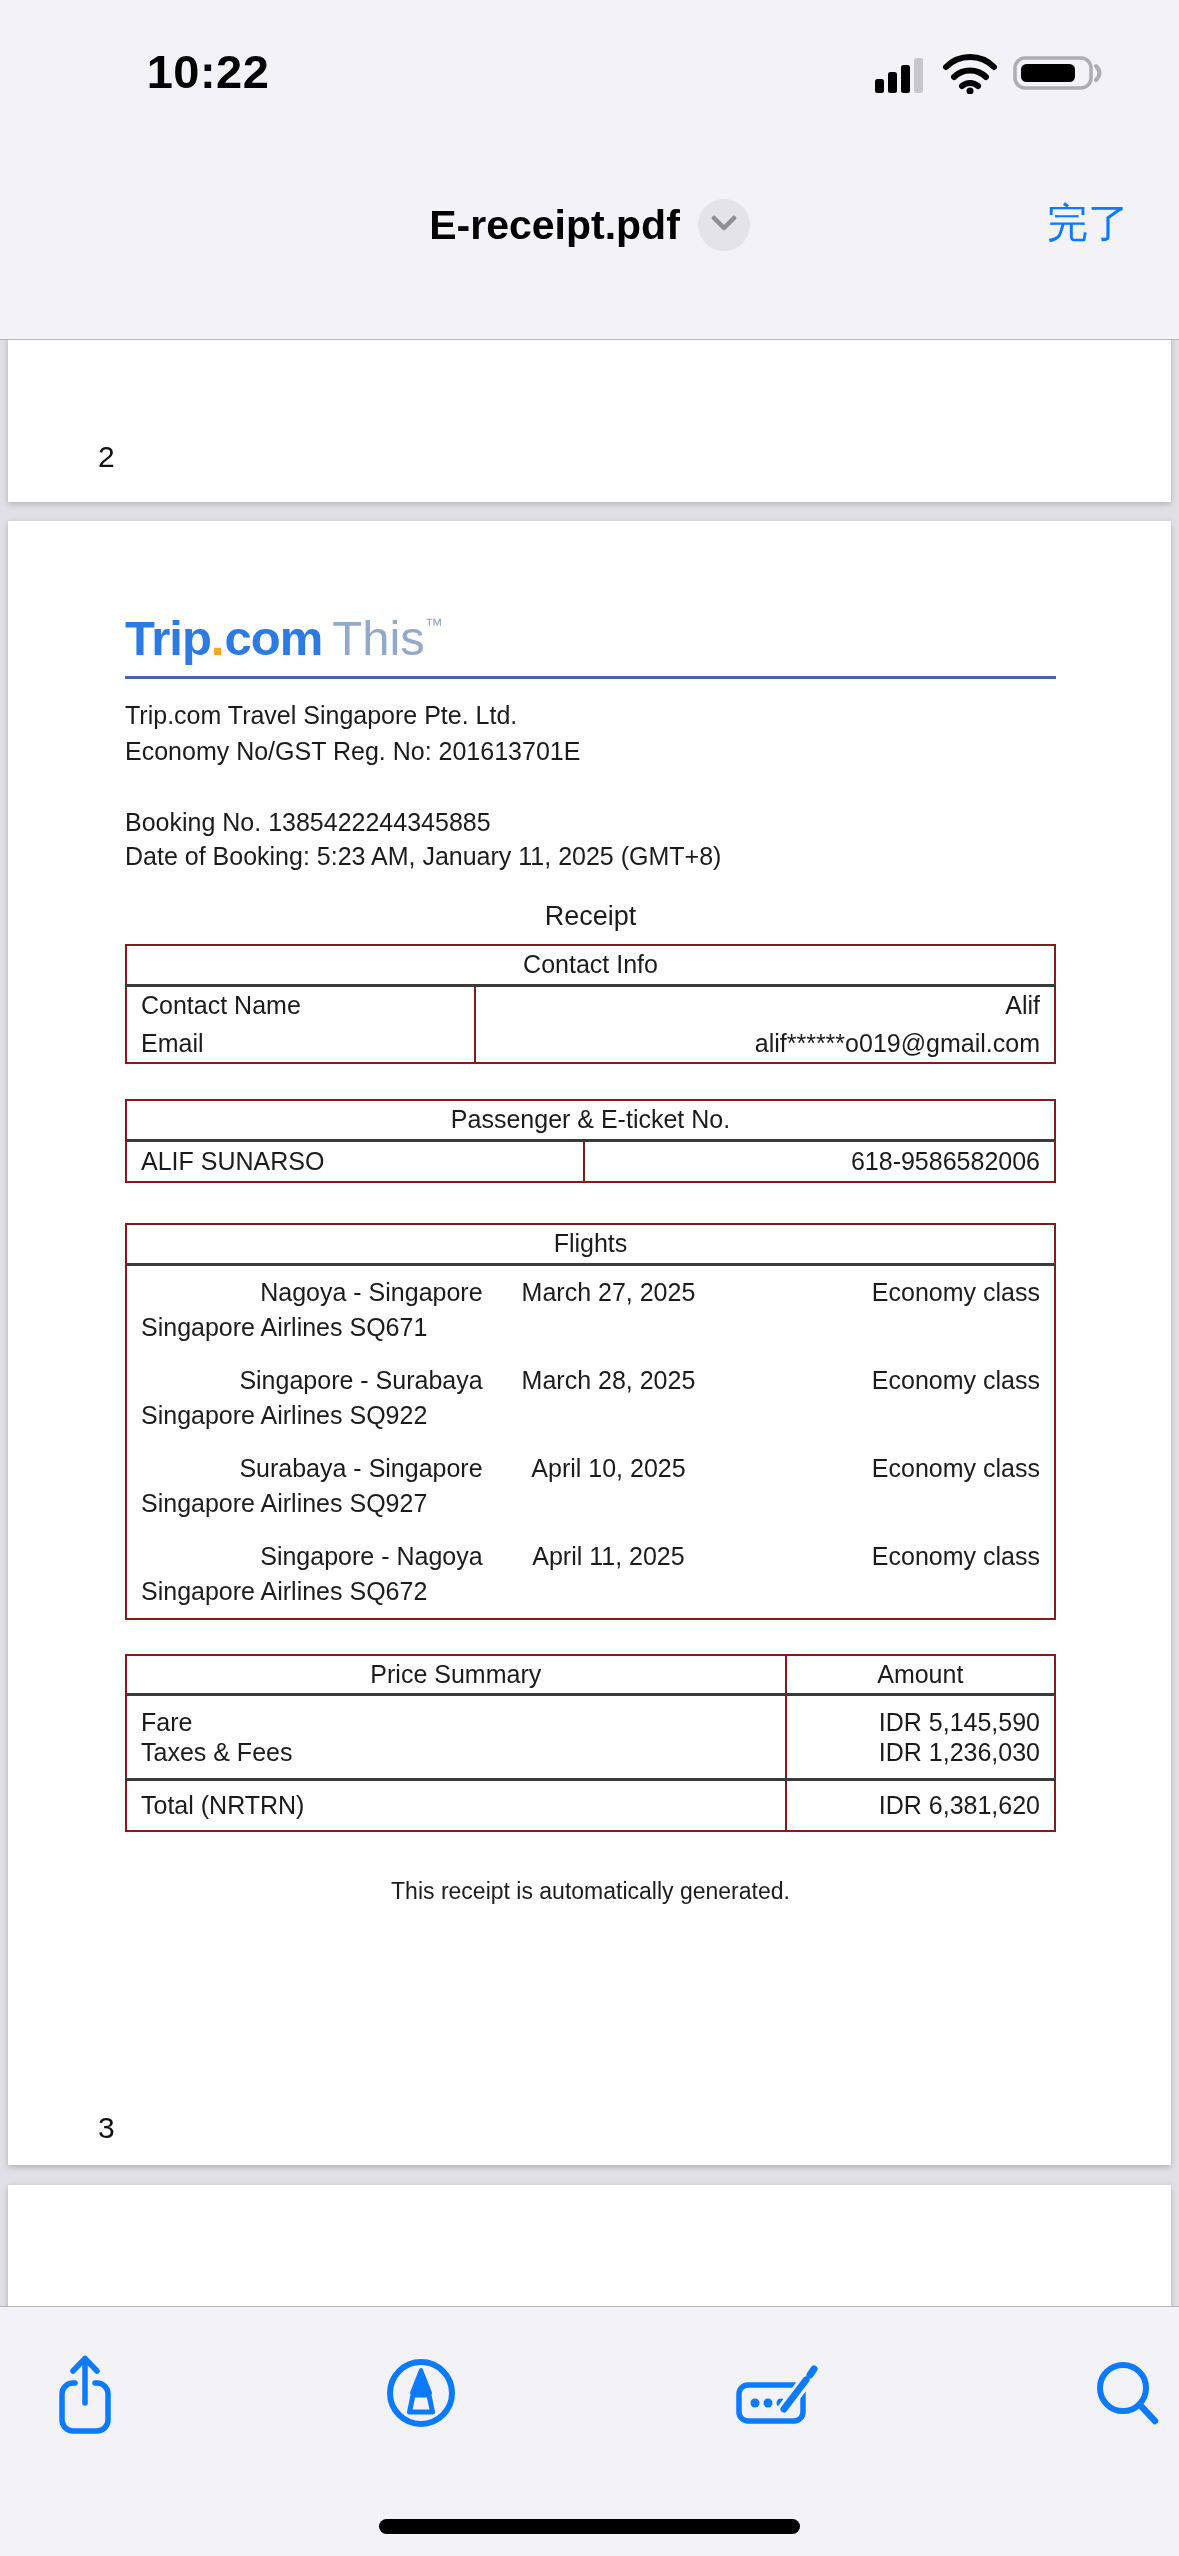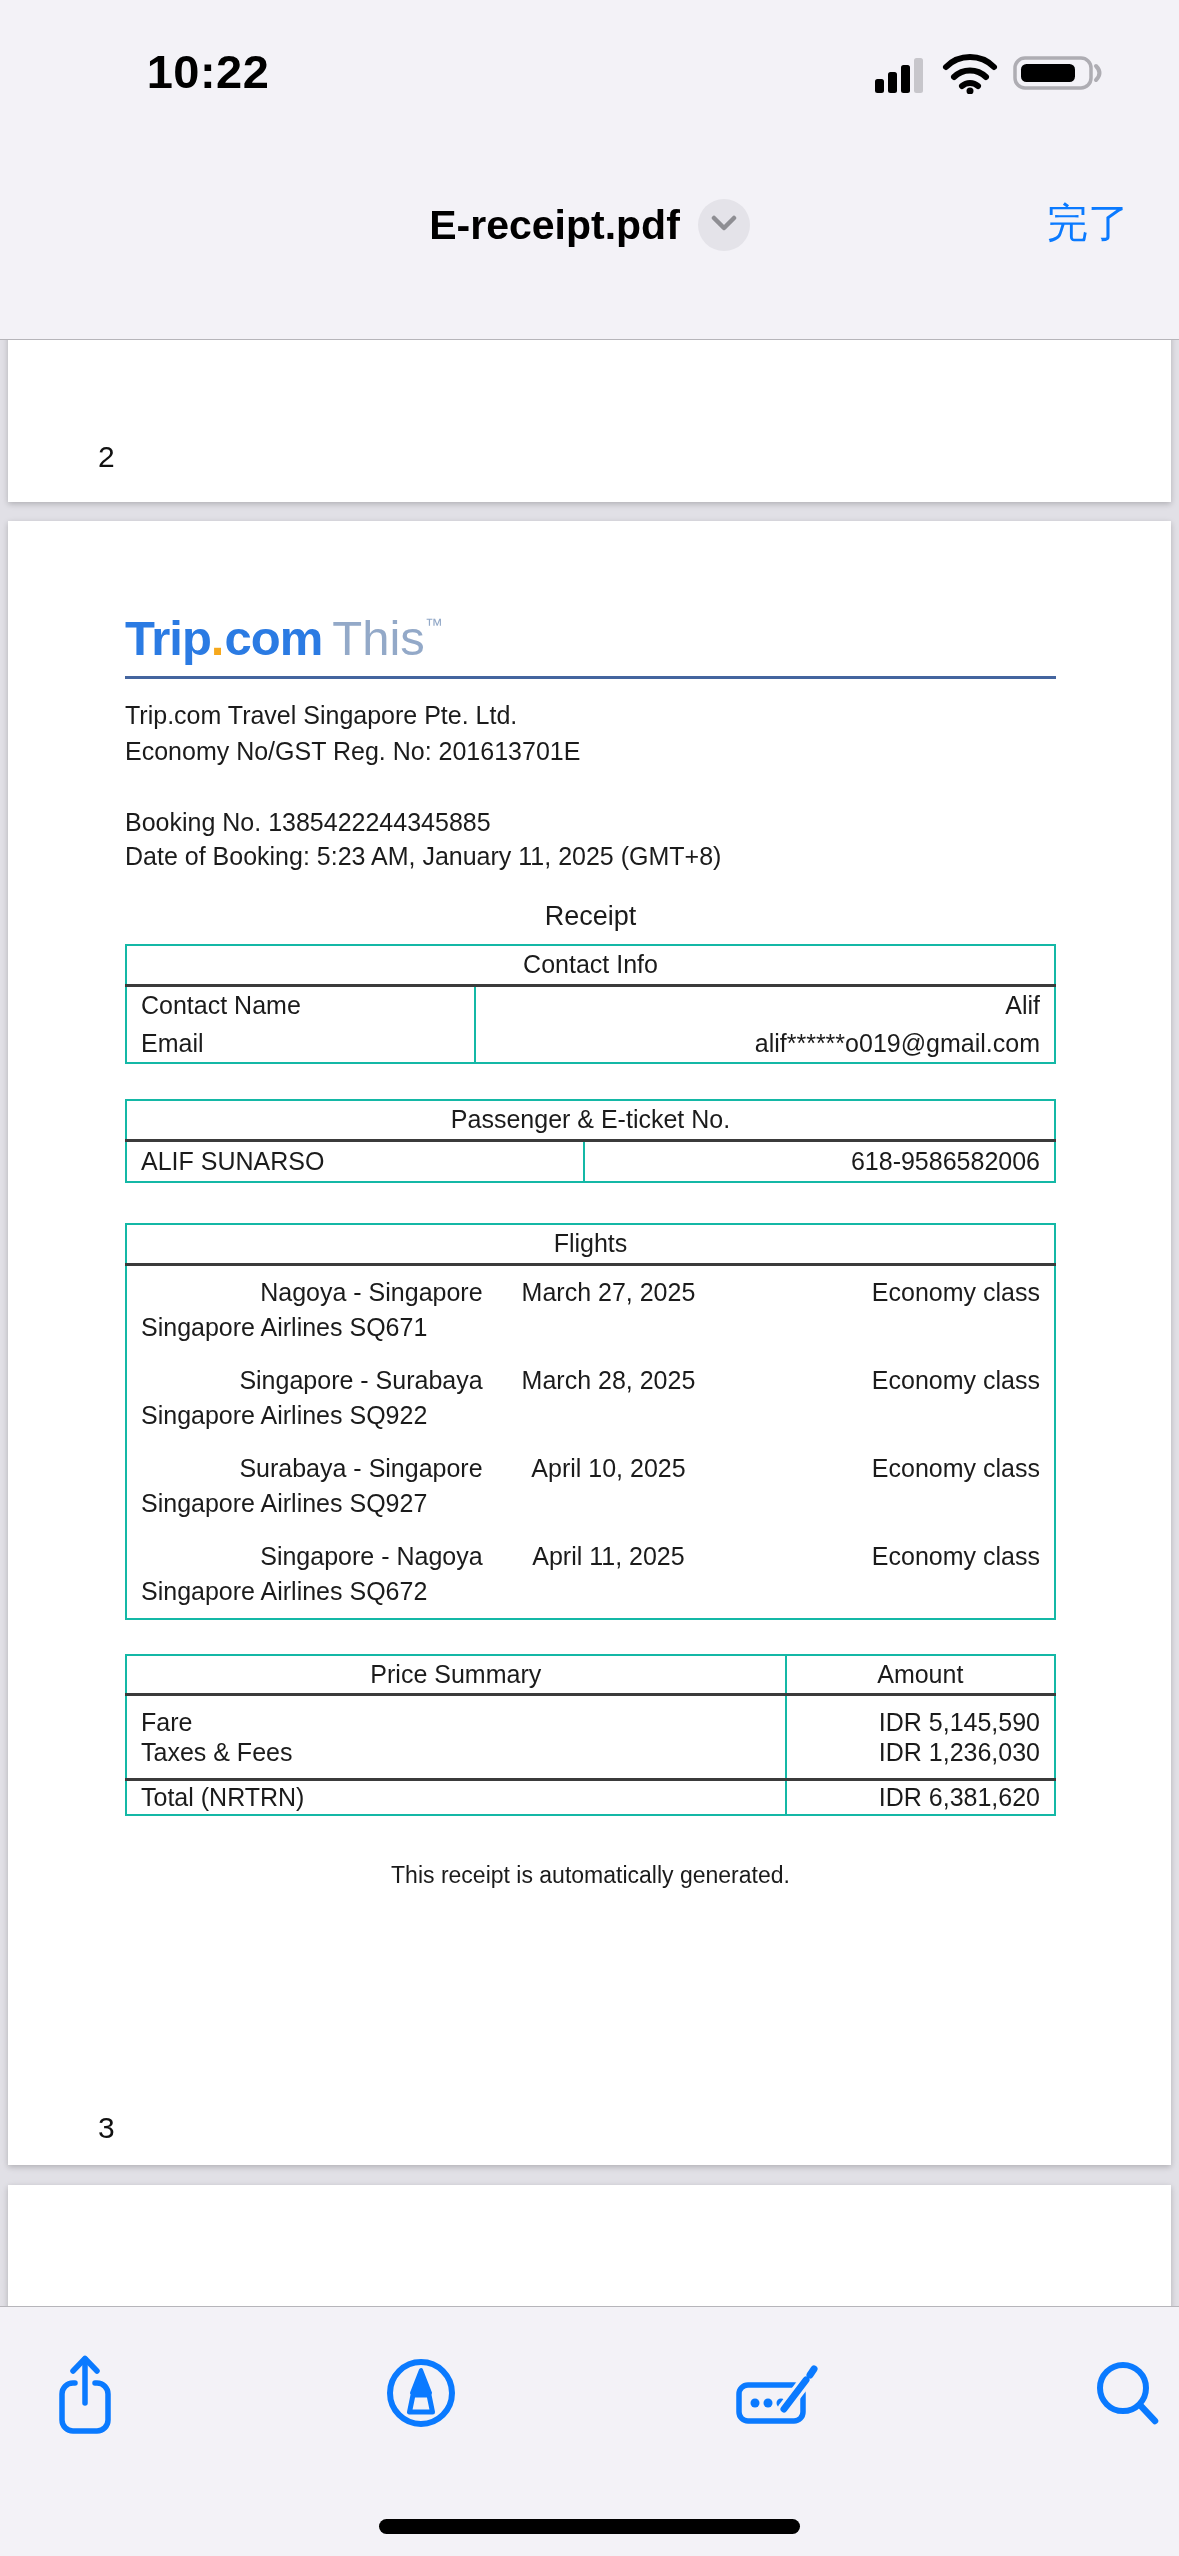--- a/index.html
+++ b/index.html
@@ -62,21 +62,21 @@
   .logo-com  { font-weight:700; color:#2B7BE3; letter-spacing:-1px; }
   .logo-group{ font-weight:400; color:#93A9C8; margin-left:10px; }
   .logo-tm   { font-size:18px; color:#93A9C8; vertical-align:24px; }
   .logo-rule { margin-top:10px; border-top:3px solid #44659F; width:100%; }
 
   .company-block { margin-top:18px; font-size:25px; line-height:36px; }
   .booking-block { margin-top:36px; font-size:25px; line-height:34px; }
   .receipt-title { margin-top:28px; text-align:center; font-size:27px; }
 
   table.rtbl { width:100%; border-collapse:collapse; font-size:25px; color:#1b1b1b; }
-  .rtbl, .rtbl th, .rtbl td { border:2px solid #14b8a6; }
+  .rtbl, .rtbl th, .rtbl td { border:2px solid #7f1d1d; }
   .rtbl th { font-weight:400; text-align:center; height:40px; border-bottom:3px solid #3b3b3b; }
   .rtbl td { border-top:none; border-bottom:none; }
 
   .contact-tbl { margin-top:12px; }
   .contact-tbl td { height:39px; padding:0 14px; }
   .contact-tbl td.val { text-align:right; }
 
   .pax-tbl { margin-top:35px; }
   .pax-tbl td { height:42px; padding:0 14px; }
   .pax-tbl td.val { text-align:right; }
@@ -91,21 +91,21 @@
 
   .price-tbl { margin-top:34px; }
   .price-tbl col.c1 { width:71%; }
   .price-tbl col.c2 { width:29%; }
   .price-tbl th { border-bottom:3px solid #3b3b3b; }
   .price-tbl td { padding:0 14px; }
   .price-tbl .amount { text-align:right; }
   .price-body td { height:42px; border-bottom:none; }
   .price-body.first td { padding-top:12px; }
   .price-body.last td { padding-bottom:10px; border-bottom:3px solid #3b3b3b; }
-  .price-total td { height:36px; }
+  .price-total td { height:52px; }
 
   .footer-note { margin-top:46px; text-align:center; font-size:23px; }
 
   
   .toolbar {
     position:absolute; left:0; top:2306px; width:1179px; height:250px;
     background:#F3F2F7; border-top:1px solid #B6B5BA; z-index:30;
   }
   .tb-icon { position:absolute; top:46px; width:84px; height:84px; display:flex; align-items:center; justify-content:center; }
   .tb-share  { left:43px; }

